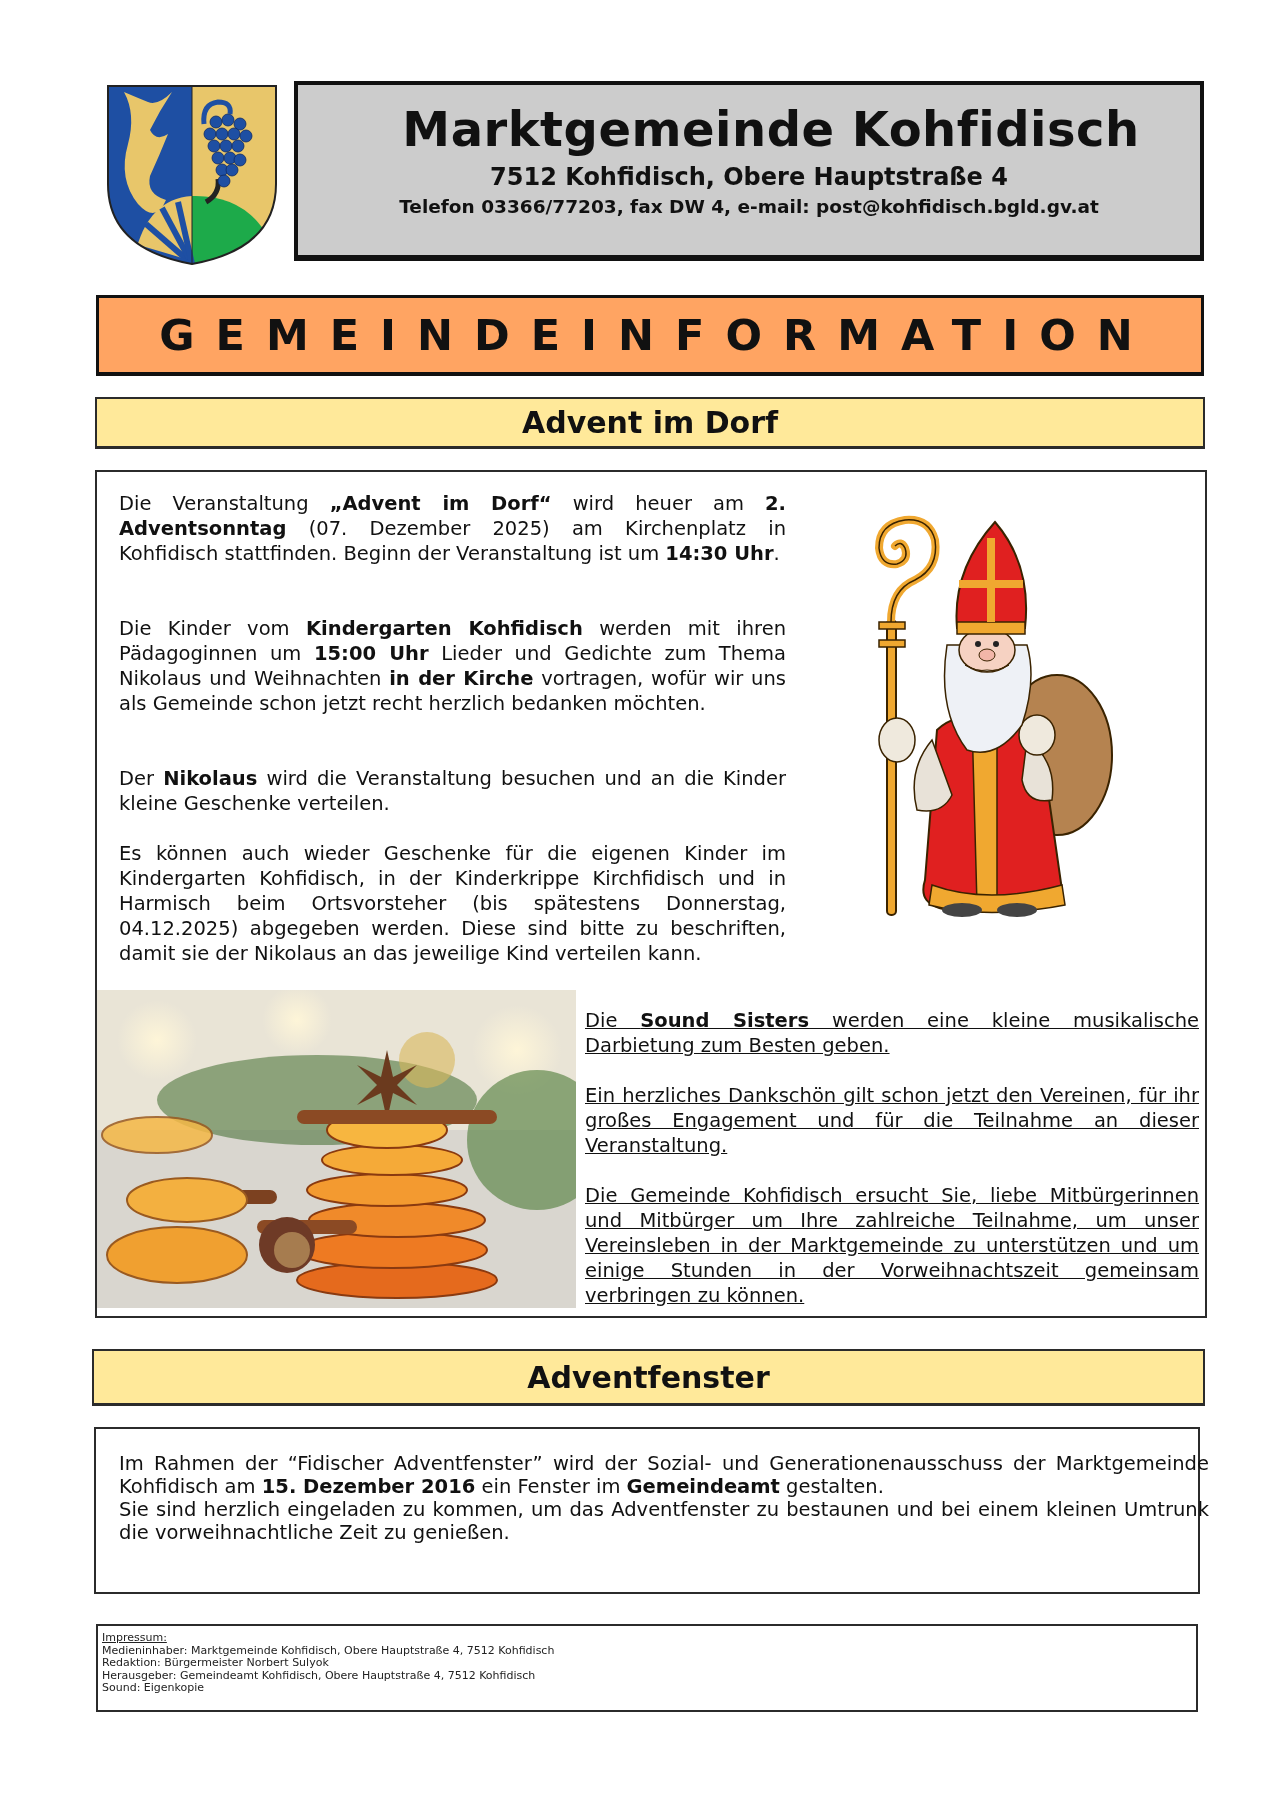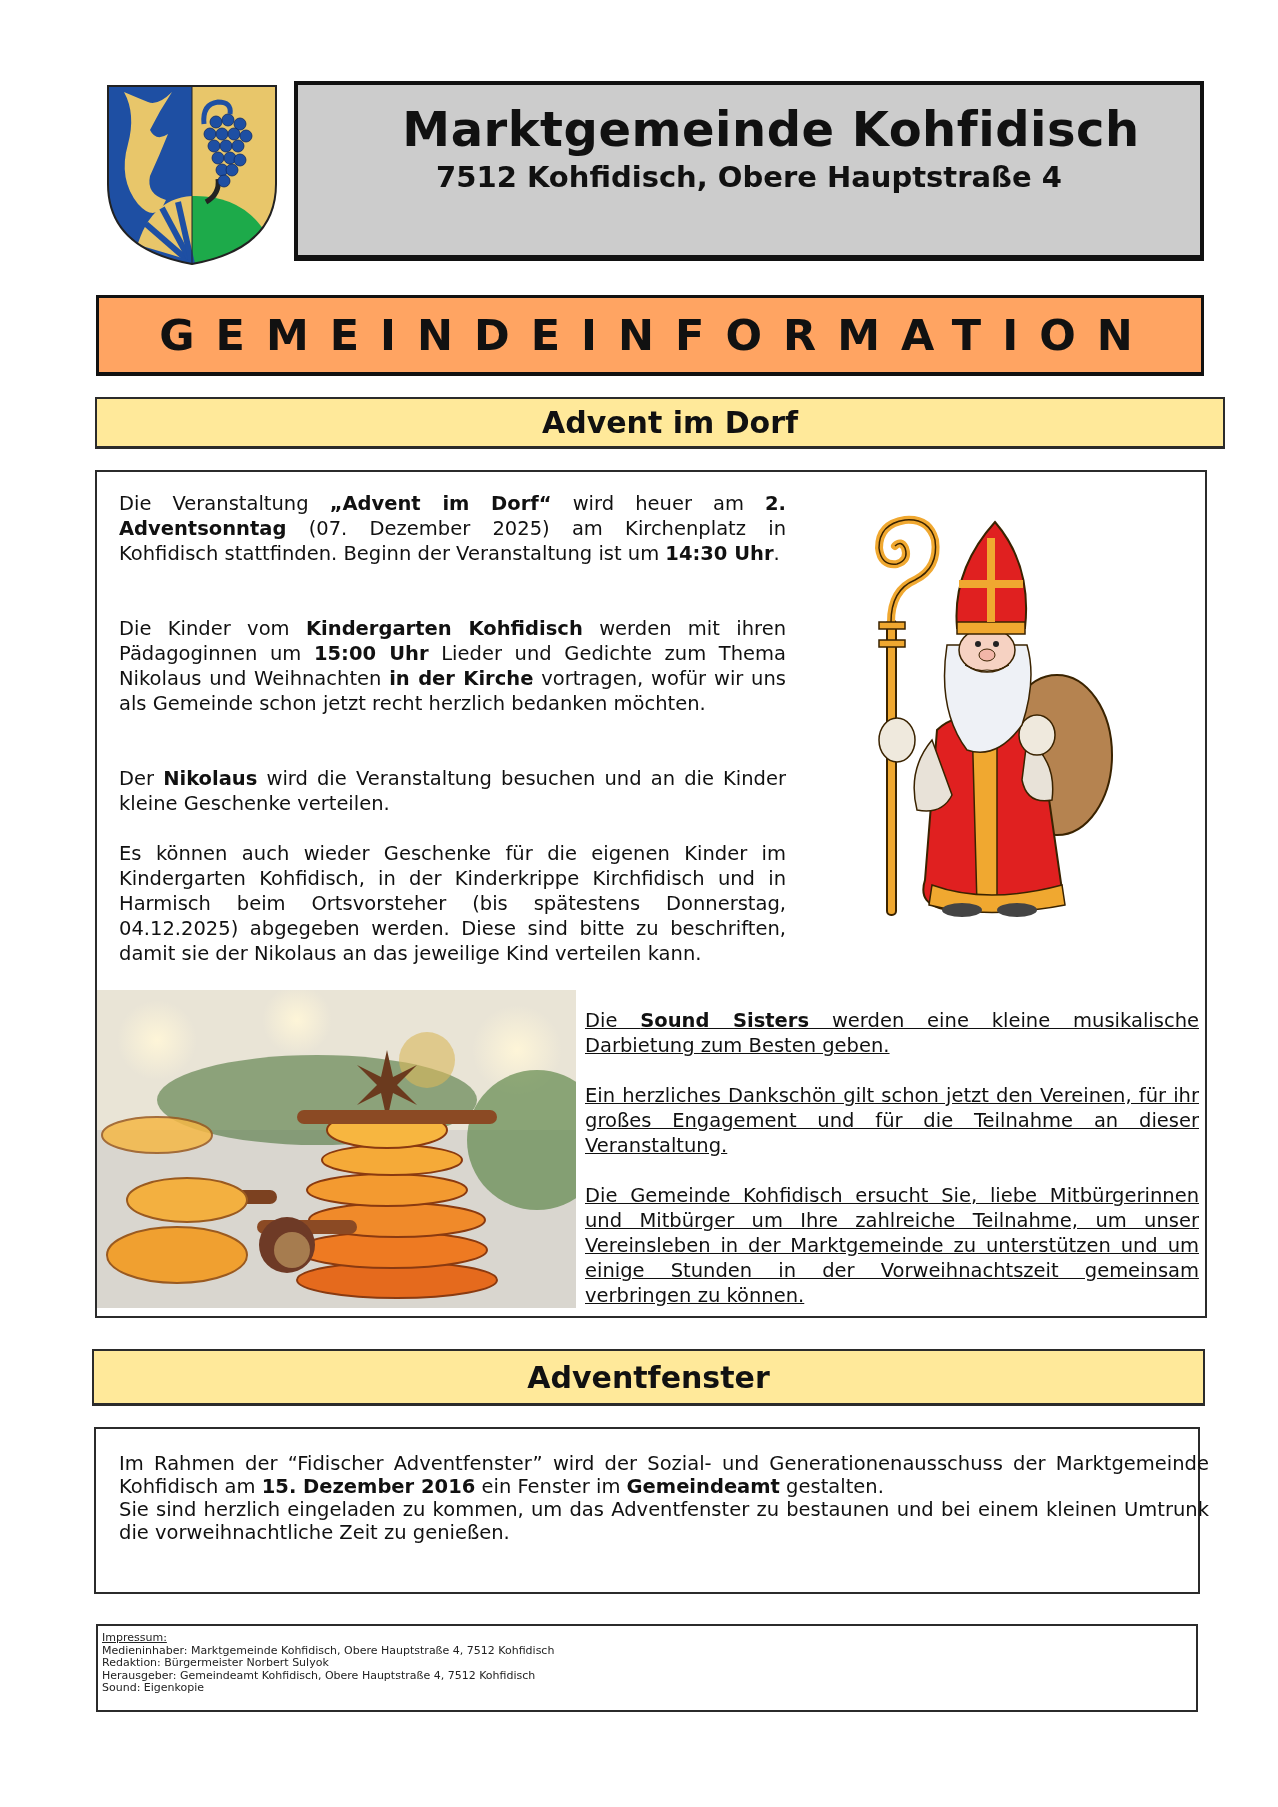--- a/index.html
+++ b/index.html
@@ -8,35 +8,35 @@
     .abs { position: absolute; }
 
     
     #crest { left: 106px; top: 84px; width: 172px; height: 182px; }
 
     
     #header-box { left: 294px; top: 81px; width: 902px; height: 170px;
                   background: #cccccc; border: 4px solid #111; border-bottom-width: 6px;
                   text-align: center; box-sizing: content-box; }
     #header-title { display: block; margin-top: 16px; font-size: 48px; font-weight: bold; line-height: 56px; letter-spacing: 0.5px; padding-left: 44px; }
-    #header-address { display: block; font-size: 29px; font-weight: bold; line-height: 36px; margin-top: 2px; }
+    #header-address { display: block; font-size: 24px; font-weight: bold; line-height: 36px; margin-top: 2px; }
     #header-contact { display: block; font-size: 18.5px; font-weight: bold; line-height: 24px; }
 
     
     #banner { left: 96px; top: 295px; width: 1102px; height: 74px;
               background: #ffa462; border: 3px solid #111; border-bottom-width: 4px;
               display: flex; align-items: center; justify-content: center; }
     #banner-text { font-size: 43px; font-weight: bold; letter-spacing: 21px; margin-left: 13px; }
 
     
     .section-head { left: 95px; width: 1106px; background: #ffe99a;
                     border: 2px solid #2b2b2b; border-bottom-width: 3px;
                     display: flex; align-items: center; justify-content: center; }
     .section-head span { font-size: 30px; font-weight: bold; }
-    #head-advent { top: 397px; height: 47px; padding-left: 20px; }
+    #head-advent { top: 397px; height: 47px; }
     #head-fenster { top: 1349px; height: 52px; left: 92px; width: 1109px; }
 
     
     .box { border: 2px solid #2b2b2b; background: #fff; box-sizing: border-box; }
     #box-advent { left: 95px; top: 470px; width: 1112px; height: 848px; }
     #box-fenster { left: 94px; top: 1427px; width: 1106px; height: 167px; }
     #box-impressum { left: 96px; top: 1624px; width: 1102px; height: 88px; border-width: 2px; }
 
     .para { position: absolute; font-size: 19.5px; line-height: 25px; text-align: justify; margin: 16px; }
     .para b { font-weight: bold; }
@@ -114,20 +114,21 @@
       </g>
     </g>
     <path d="M2 2 H170 V100 Q170 165 86 180 Q2 165 2 100 Z" fill="none" stroke="#222" stroke-width="2"></path>
     <line x1="86" y1="2" x2="86" y2="180" stroke="#222" stroke-width="1"></line>
   </svg>
 </div>
 
 <div id="header-box" class="abs">
   <span id="header-title">Marktgemeinde Kohfidisch</span>
   <span id="header-address">7512 Kohfidisch, Obere Hauptstraße 4</span>
+  <span id="header-contact">Telefon 03366/77203, fax DW 4, e-mail: post@kohfidisch.bgld.gv.at</span>
 </div>
 
 <div id="banner" class="abs">
   <span id="banner-text">GEMEINDEINFORMATION</span>
 </div>
 
 <div id="head-advent" class="abs section-head">
   <span>Advent im Dorf</span>
 </div>
 

